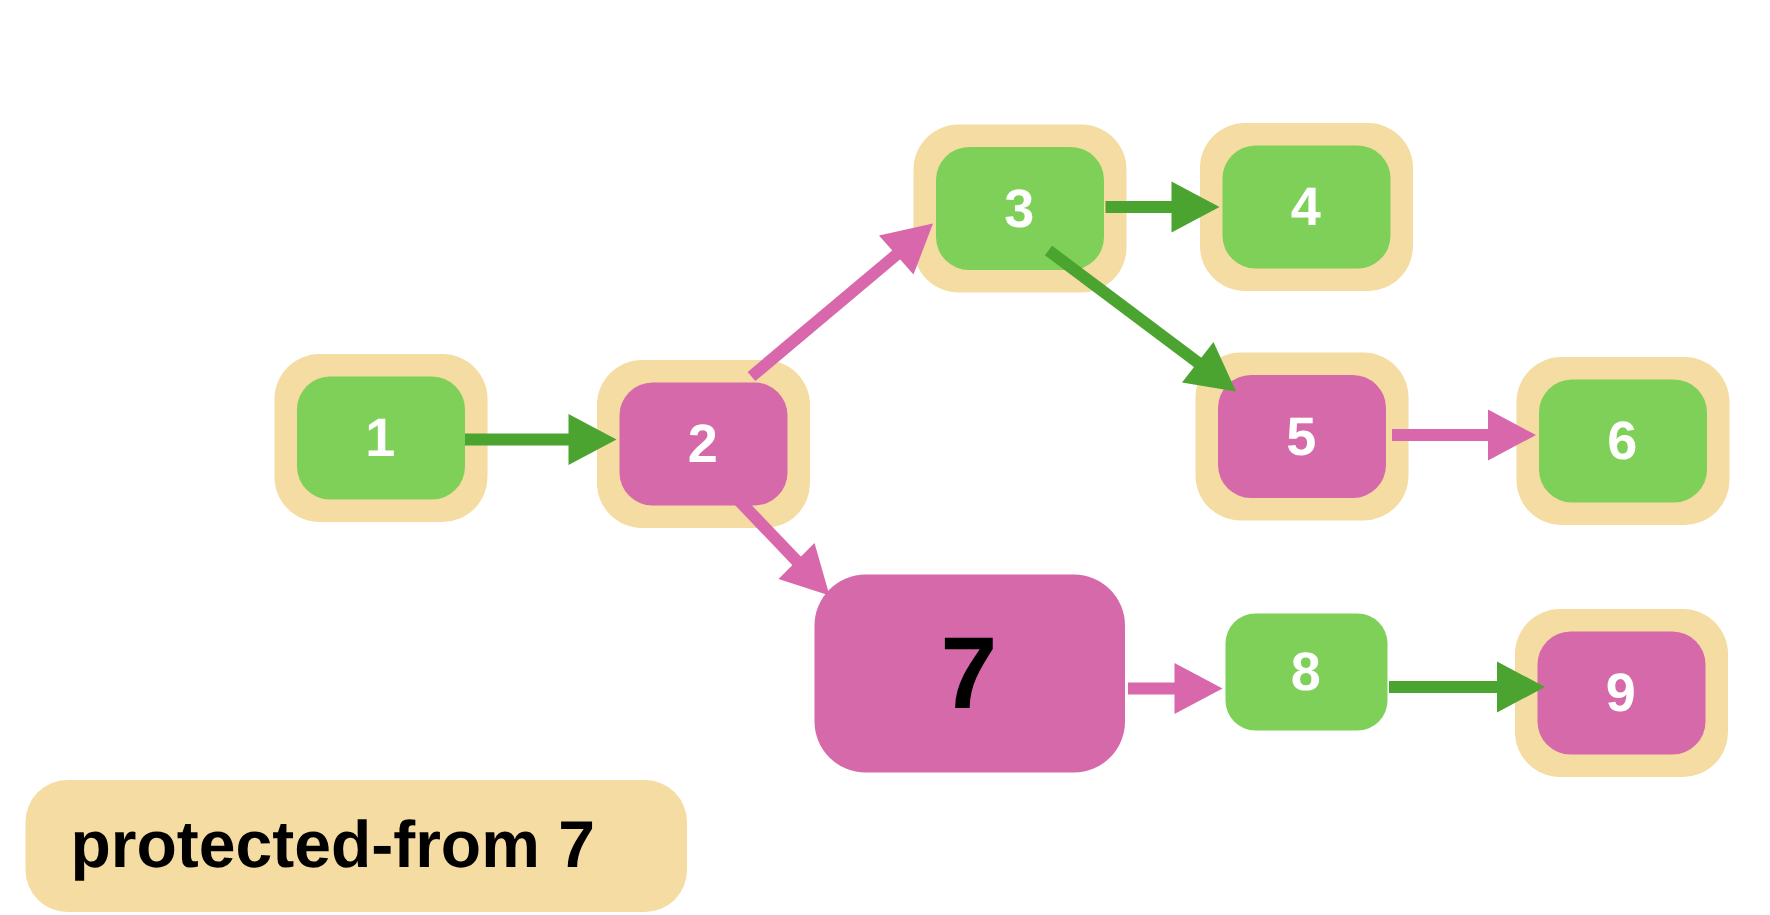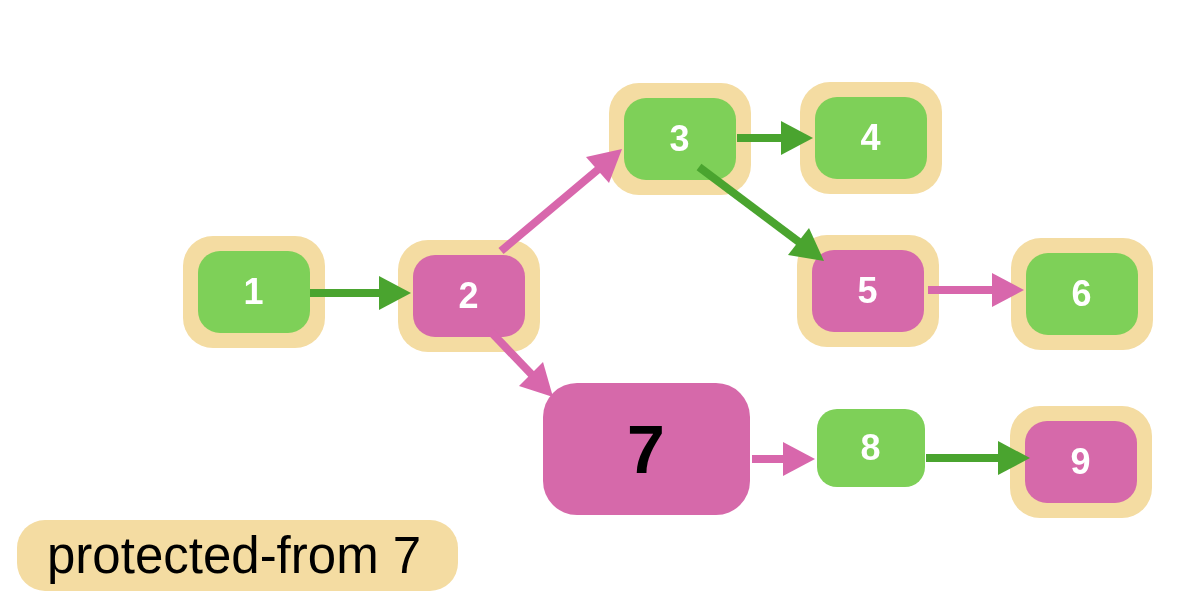--- a/index.html
+++ b/index.html
@@ -43,26 +43,26 @@
   .arrows{
     position:absolute;left:0;top:0;width:1180px;height:610px;
     pointer-events:none;z-index:5;
   }
   .stroke-green{stroke:var(--arrow-green);stroke-width:8;fill:none;}
   .fill-green{fill:var(--arrow-green);stroke:none;}
   .stroke-pink{stroke:var(--arrow-pink);stroke-width:8;fill:none;}
   .fill-pink{fill:var(--arrow-pink);stroke:none;}
   .badge{
     position:absolute;left:17px;top:520px;
-    width:441px;height:71px;box-sizing:border-box;
+    width:441px;height:88px;box-sizing:border-box;
     background:var(--protected-ring);
     border-radius:28px;
     display:flex;align-items:center;
     padding:0 30px;
-    font-weight:400;font-size:51px;color:#000;
+    font-weight:700;font-size:44px;color:#000;
   }
 </style>
 </head>
 <body>
 
 <div class="stage">
 
   <div class="ring" style="left:183px;top:236px">
     <div class="node green">
       <span>1</span>

